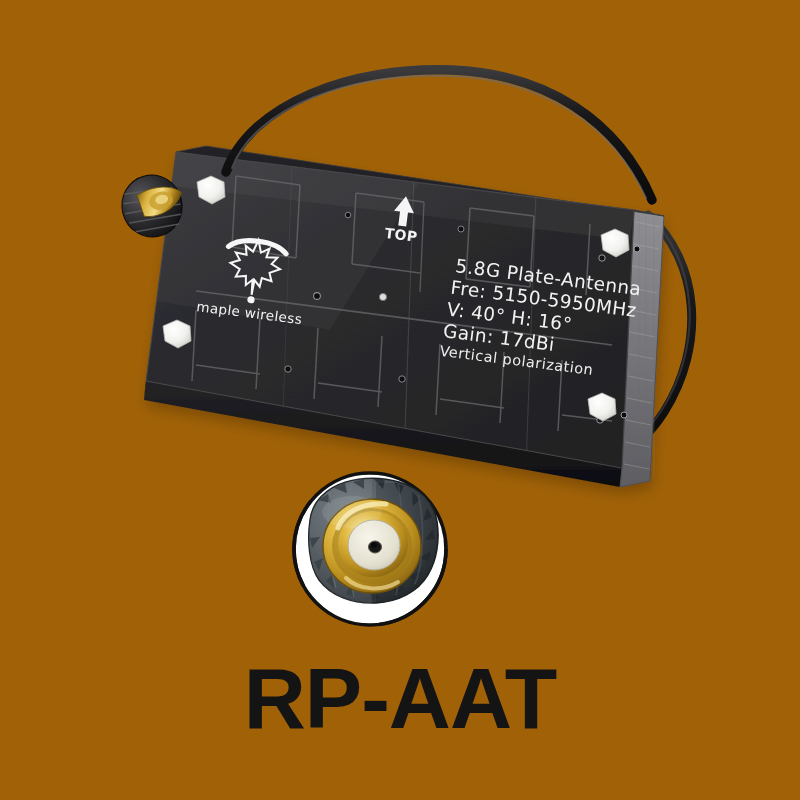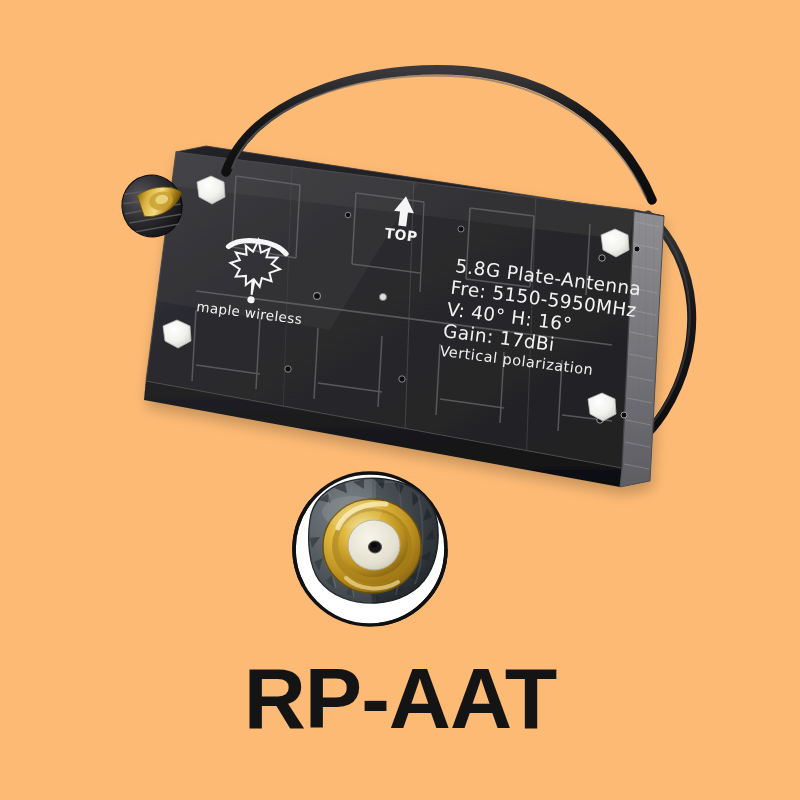--- a/index.html
+++ b/index.html
@@ -8,21 +8,21 @@
     padding: 0;
     background: #ffffff;
   }
   body {
     font-family: "Liberation Sans", sans-serif;
   }
   #stage {
     position: relative;
     width: 800px;
     height: 800px;
-    background: #fdba74;
+    background: #a16207;
     overflow: hidden;
   }
   #stage svg.layer {
     position: absolute;
     left: 0;
     top: 0;
     width: 800px;
     height: 800px;
   }
   .prod-label {

